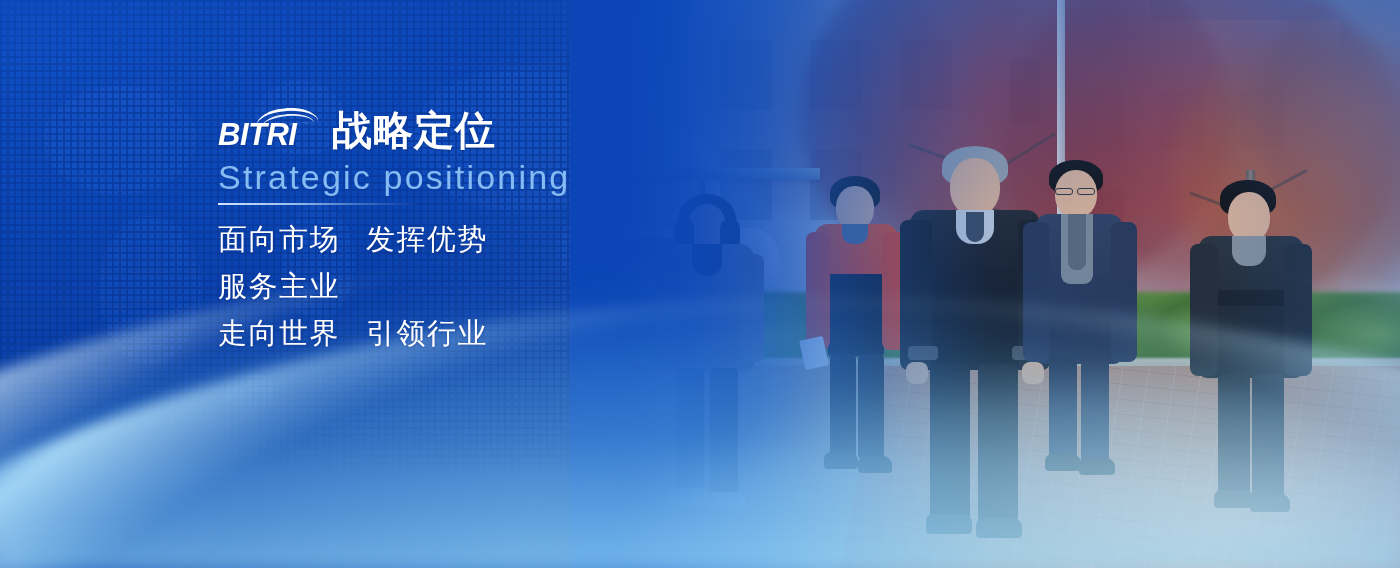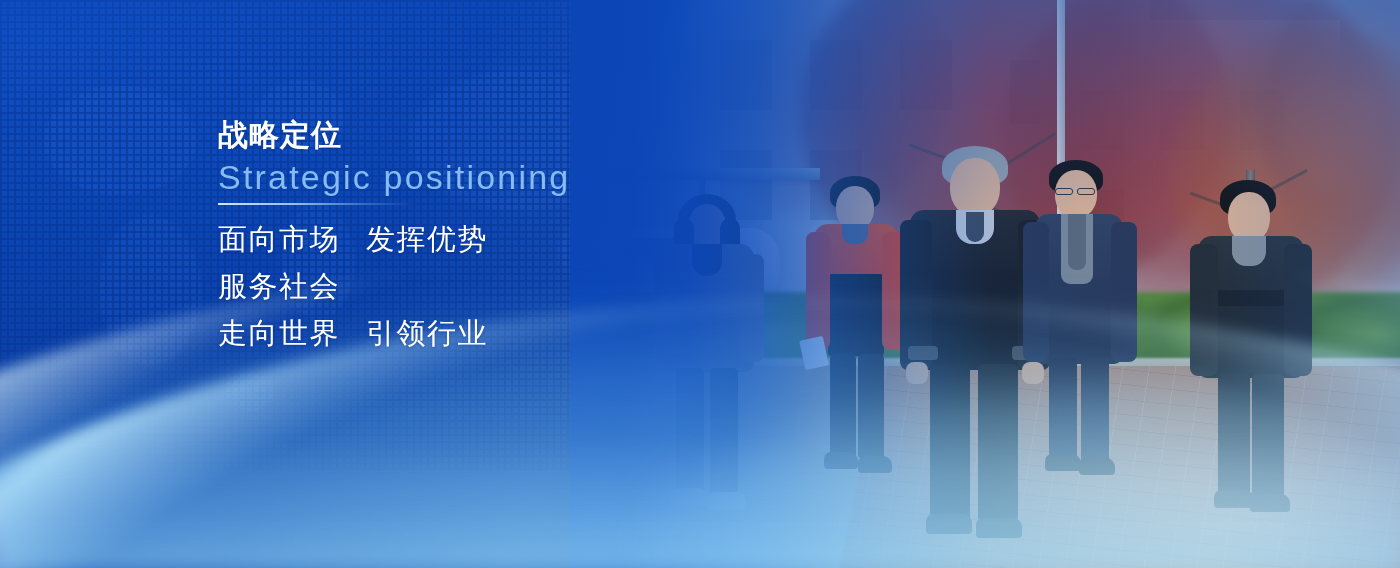--- a/index.html
+++ b/index.html
@@ -244,21 +244,21 @@
     border-radius:50%/100% 100% 0 0;
     transform:rotate(-4deg);
   }
   .logo-swoosh2{
     position:absolute;left:44px;top:6px;width:52px;height:11px;
     border-top:2.2px solid rgba(255,255,255,.9);
     border-radius:50%/100% 100% 0 0;
     transform:rotate(-4deg);
   }
   .title-cn{
-    font-size:30px;font-weight:bold;color:#ffffff;line-height:1;
+    font-size:40px;font-weight:bold;color:#ffffff;line-height:1;
     letter-spacing:1px;
     text-shadow:0 1px 3px rgba(0,30,90,.35);
   }
   .subtitle{
     margin-top:9px;
     font-size:34px;color:#86bcf2;letter-spacing:2.2px;line-height:1.1;
     font-weight:400;
   }
   .divider{
     margin-top:7px;width:200px;height:2px;
@@ -453,34 +453,39 @@
     <div class="arc-glow"></div>
     <div class="arc arc-a"></div>
     <div class="arc arc-b"></div>
     <div class="arc-glow2"></div>
     <div class="bottom-haze"></div>
   </div>
 
   <div class="copy">
 
     <div class="title-row">
+      <div class="logo">
+        <div class="logo-swoosh"></div>
+        <div class="logo-swoosh2"></div>
+        <div class="logo-word">BITRI</div>
+      </div>
       <div class="title-cn">战略定位</div>
     </div>
 
     <div class="subtitle">Strategic positioning</div>
 
     <div class="divider"></div>
 
     <div class="slogans">
       <div class="slogan-line">
         <span class="slogan-a">面向市场</span>
         <span class="slogan-b">发挥优势</span>
       </div>
       <div class="slogan-line">
-        <span class="slogan-b">服务社会</span>
+        <span class="slogan-b">服务主业</span>
       </div>
       <div class="slogan-line">
         <span class="slogan-a">走向世界</span>
         <span class="slogan-b">引领行业</span>
       </div>
     </div>
 
   </div>
 </div>
 

